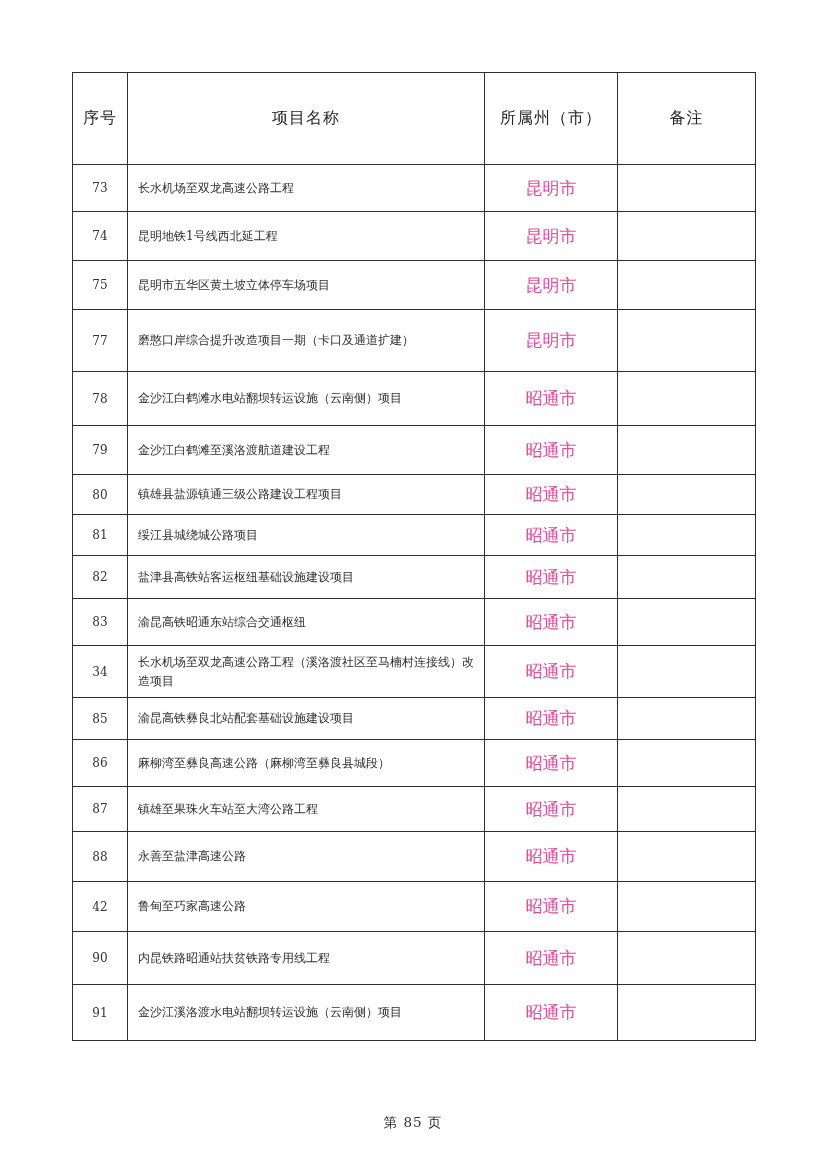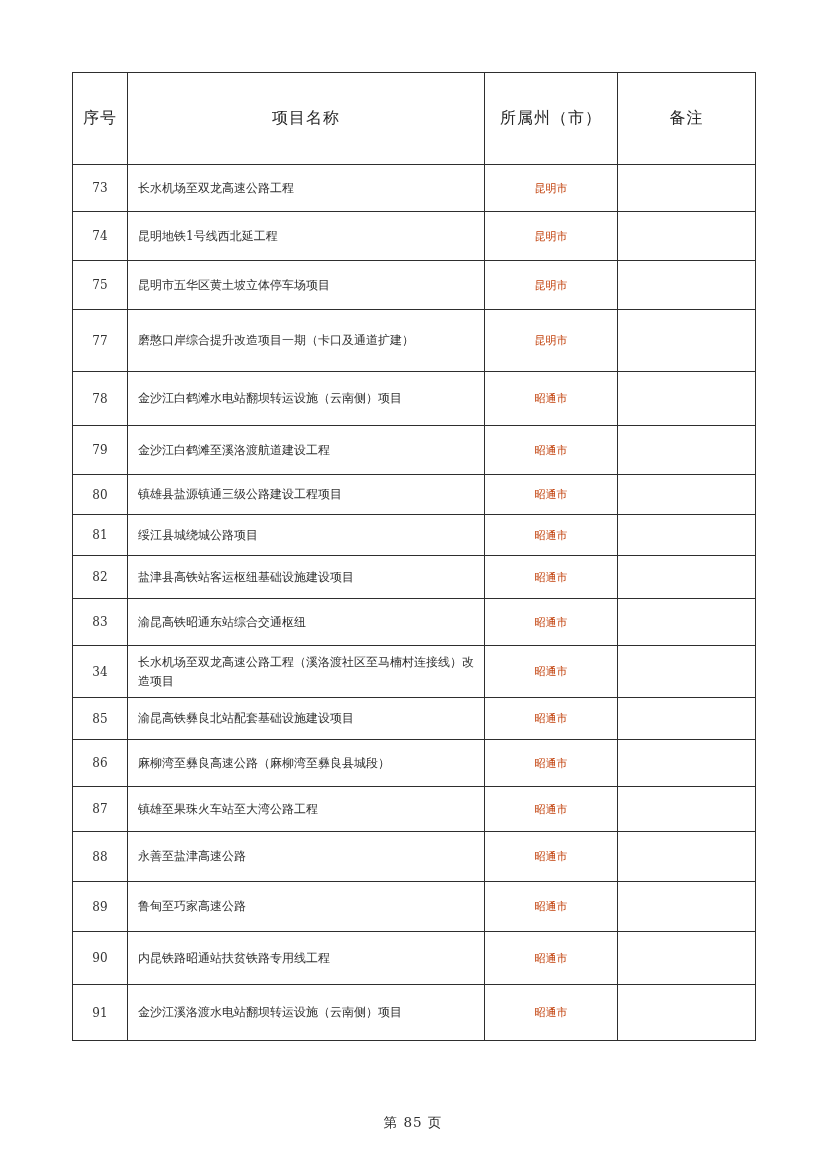--- a/index.html
+++ b/index.html
@@ -45,22 +45,22 @@
   }
   td.cell-name {
     text-align: left;
     font-size: 12px;
     padding: 2px 8px 2px 10px;
     line-height: 1.55;
     color: #303030;
   }
   td.cell-city {
     text-align: center;
-    font-size: 11px;
-    color: #c2410c;
+    font-size: 17px;
+    color: #ec4899;
   }
   td.cell-note {
     font-size: 12.5px;
   }
   .page-footer {
     position: absolute;
     top: 1114px;
     left: 0;
     width: 826px;
     text-align: center;
@@ -174,21 +174,21 @@
           <td class="cell-city">昭通市</td>
           <td class="cell-note"></td>
         </tr>
         <tr style="height: 50px;">
           <td class="cell-serial">88</td>
           <td class="cell-name">永善至盐津高速公路</td>
           <td class="cell-city">昭通市</td>
           <td class="cell-note"></td>
         </tr>
         <tr style="height: 50px;">
-          <td class="cell-serial">89</td>
+          <td class="cell-serial">42</td>
           <td class="cell-name">鲁甸至巧家高速公路</td>
           <td class="cell-city">昭通市</td>
           <td class="cell-note"></td>
         </tr>
         <tr style="height: 53px;">
           <td class="cell-serial">90</td>
           <td class="cell-name">内昆铁路昭通站扶贫铁路专用线工程</td>
           <td class="cell-city">昭通市</td>
           <td class="cell-note"></td>
         </tr>

